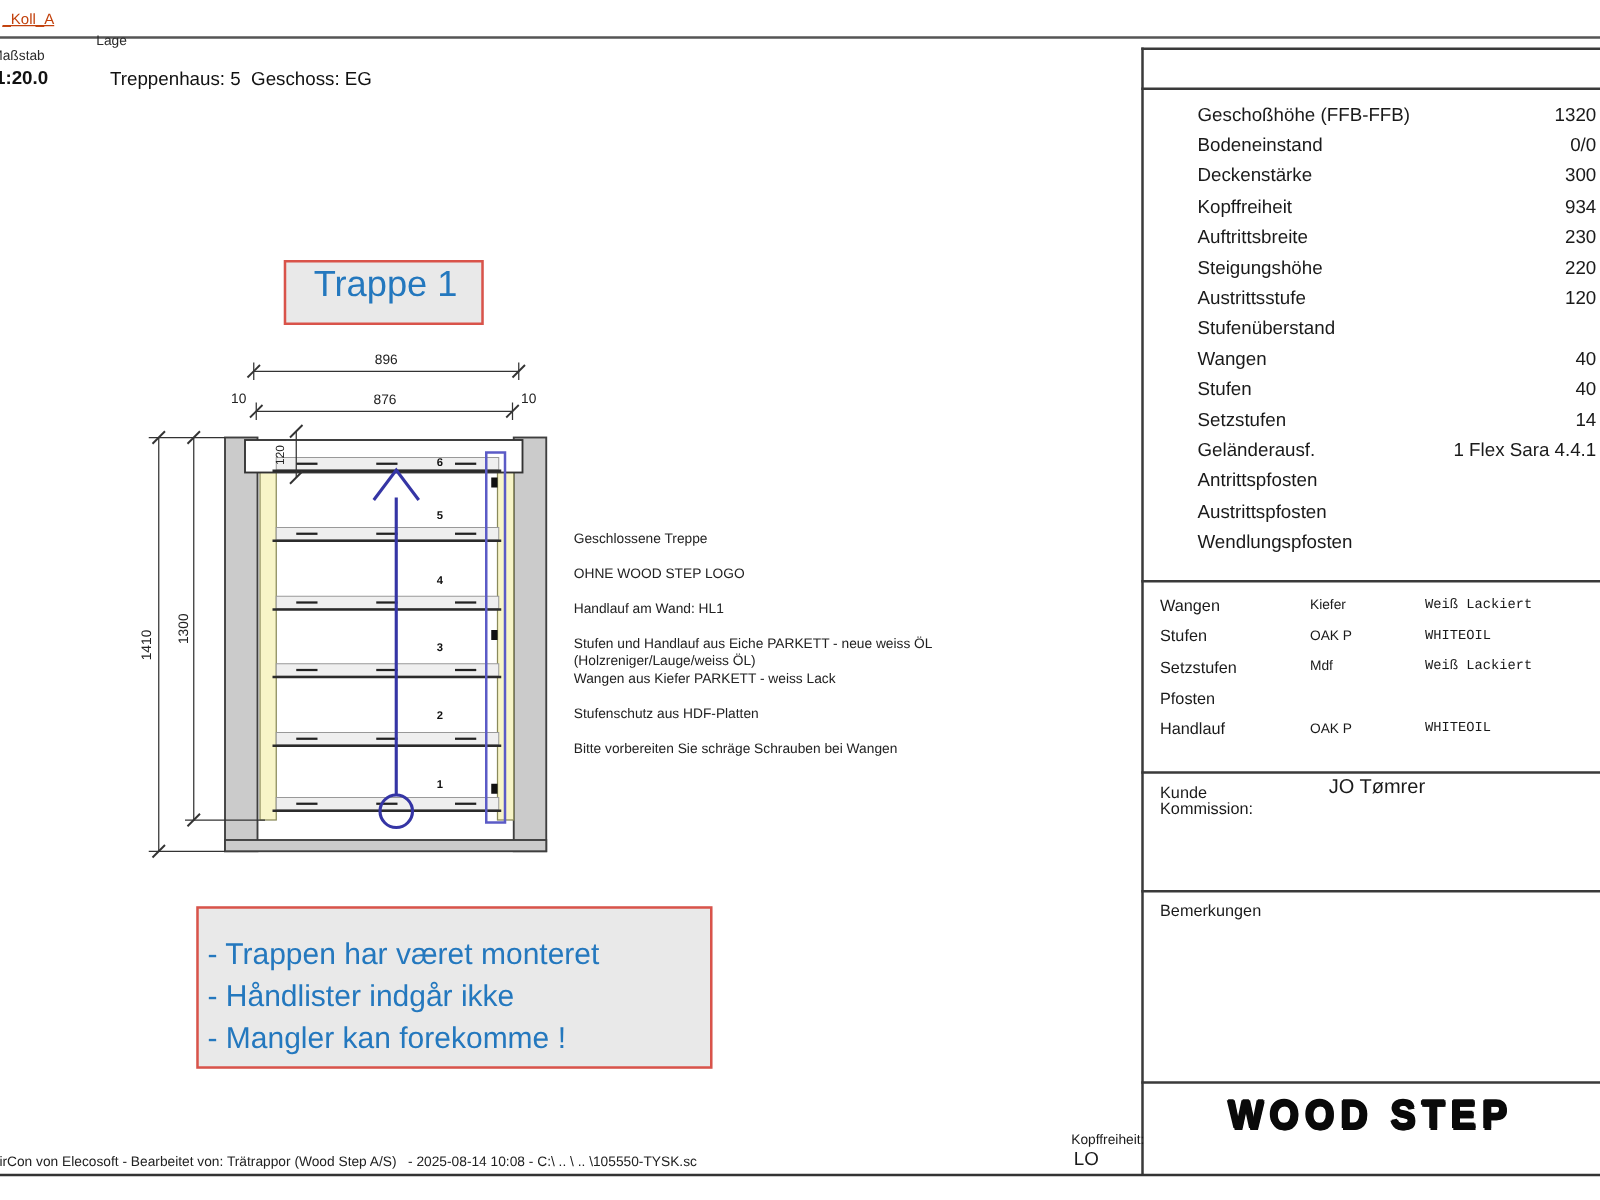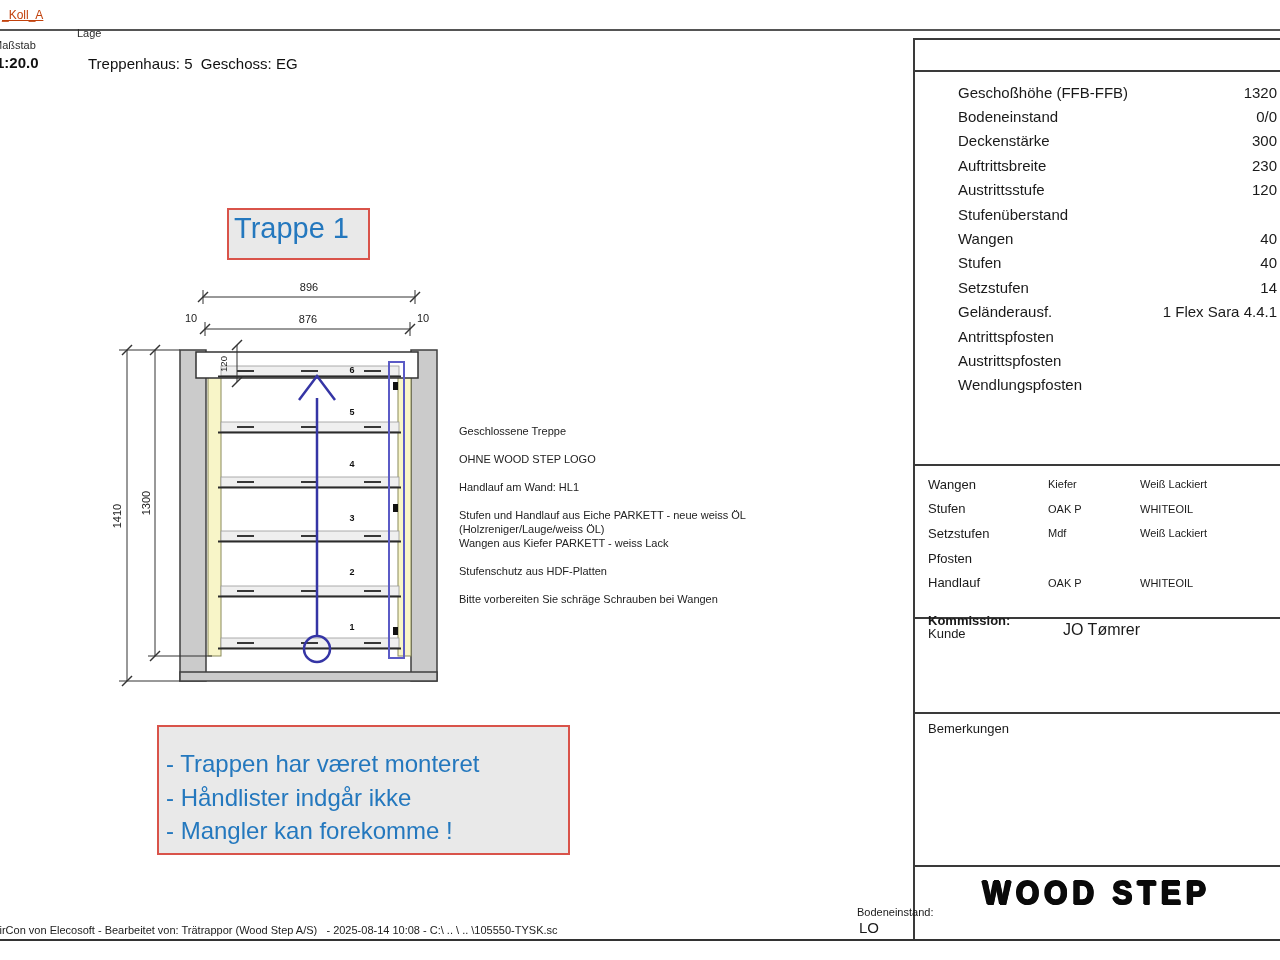--- a/index.html
+++ b/index.html
@@ -8,45 +8,45 @@
   .abs{position:absolute;}
   
   .doc-ref{left:2px;top:8px;font-size:12px;color:#c2410c;text-decoration:underline;}
   .top-rule{left:0;top:29px;width:1280px;height:2px;background:#555;}
   .scale-label{left:-7px;top:39px;font-size:11px;color:#2b2b2b;}
   .scale-value{left:-4px;top:54px;font-size:15px;font-weight:bold;color:#111;}
   .lage-label{left:77px;top:27px;font-size:11px;color:#2b2b2b;}
   .lage-value{left:88px;top:55px;font-size:15px;white-space:pre;color:#111;}
   
   .trappe-box{left:227px;top:208px;width:134px;height:46px;border:2px solid #D9534A;
-              background:#E9E9E9;padding:2px 0 0 5px;}
+              background:#E9E9E9;padding:2px 0 0 22px;}
   .trappe-box .t{font-size:29px;color:#2478BE;}
   .notes{left:459px;top:424px;font-size:11px;line-height:14px;color:#222;}
   .note-line{min-height:14px;white-space:pre;}
   .warn-box{left:157px;top:725px;width:402px;height:106px;border:2.5px solid #D9534A;
             background:#E9E9E9;padding:20px 0 0 7px;}
   .warn-line{font-size:24px;line-height:33.5px;color:#2478BE;white-space:pre;}
   
   .vline{left:913px;top:38px;width:2px;height:902px;background:#3a3a3a;}
   .hl{height:2px;background:#3a3a3a;left:913px;width:367px;}
   .hl1{top:38px;} .hl2{top:70px;} .hl3{top:464px;} .hl4{top:617px;} .hl5{top:712px;} .hl6{top:865px;}
   .bottom-rule{left:0;top:939px;width:1280px;height:2px;background:#333;}
   .order-row{left:928px;top:44px;width:349px;display:flex;justify-content:space-between;align-items:baseline;}
   .order-label{font-size:14px;}
   .order-value{font-size:18px;font-weight:bold;}
   .specs{left:928px;top:80px;width:349px;}
   .spec-row{display:flex;justify-content:space-between;height:24.4px;align-items:center;font-size:15px;margin-left:30px;}
   .mats{left:928px;top:472px;width:349px;}
   .mat-row{display:flex;height:24.6px;align-items:center;}
   .mat-part{width:120px;font-size:13px;}
   .mat-material{flex:1;font-size:11px;}
-  .mat-finish{width:137px;font-size:11px;}
+  .mat-finish{width:137px;font-size:11px;font-family:Liberation Mono, monospace;}
   .kunde-label{left:928px;top:626px;font-size:13px;}
   .kunde-value{left:1063px;top:621px;font-size:16px;}
-  .kommission-label{left:928px;top:613px;font-size:13px;font-weight:bold;}
+  .kommission-label{left:928px;top:639px;font-size:13px;}
   .remarks-label{left:928px;top:721px;font-size:13px;}
   .sig-label{left:857px;top:906px;font-size:11px;}
   .sig-value{left:859px;top:919px;font-size:15px;}
   .logo{left:913px;top:876px;width:367px;text-align:center;font-size:30px;font-weight:900;
         letter-spacing:5px;color:#0a0a0a;transform:scaleY(1.08);
         text-shadow:1px 0 #0a0a0a,-1px 0 #0a0a0a,0 1px #0a0a0a,0 -1px #0a0a0a,1px 1px #0a0a0a;}
   .footer-credit{left:-17px;top:924px;font-size:11px;color:#222;white-space:pre;}
   svg text{font-family:"Liberation Sans", sans-serif;}
 </style>
 </head>
@@ -237,22 +237,30 @@
       </div>
       <div class="spec-row">
         <span class="spec-label">Bodeneinstand</span>
         <span class="spec-value">0/0</span>
       </div>
       <div class="spec-row">
         <span class="spec-label">Deckenstärke</span>
         <span class="spec-value">300</span>
       </div>
       <div class="spec-row">
+        <span class="spec-label">Kopffreiheit</span>
+        <span class="spec-value">934</span>
+      </div>
+      <div class="spec-row">
         <span class="spec-label">Auftrittsbreite</span>
         <span class="spec-value">230</span>
+      </div>
+      <div class="spec-row">
+        <span class="spec-label">Steigungshöhe</span>
+        <span class="spec-value">220</span>
       </div>
       <div class="spec-row">
         <span class="spec-label">Austrittsstufe</span>
         <span class="spec-value">120</span>
       </div>
       <div class="spec-row">
         <span class="spec-label">Stufenüberstand</span>
         <span class="spec-value"></span>
       </div>
       <div class="spec-row">
@@ -313,19 +321,19 @@
         <span class="mat-finish">WHITEOIL</span>
       </div>
     </div>
 
   <div class="abs kunde-label">Kunde</div>
   <div class="abs kunde-value">JO Tømrer</div>
   <div class="abs kommission-label">Kommission:</div>
 
   <div class="abs remarks-label">Bemerkungen</div>
 
-  <div class="abs sig-label">Bodeneinstand:</div>
+  <div class="abs sig-label">Kopffreiheit:</div>
   <div class="abs sig-value">LO</div>
   <div class="abs logo">WOOD STEP</div>
 
   <div class="abs footer-credit">StairCon von Elecosoft - Bearbeitet von: Trätrappor (Wood Step A/S)   - 2025-08-14 10:08 - C:\ .. \ .. \105550-TYSK.sc</div>
 
 </div>
 
 </body></html>

